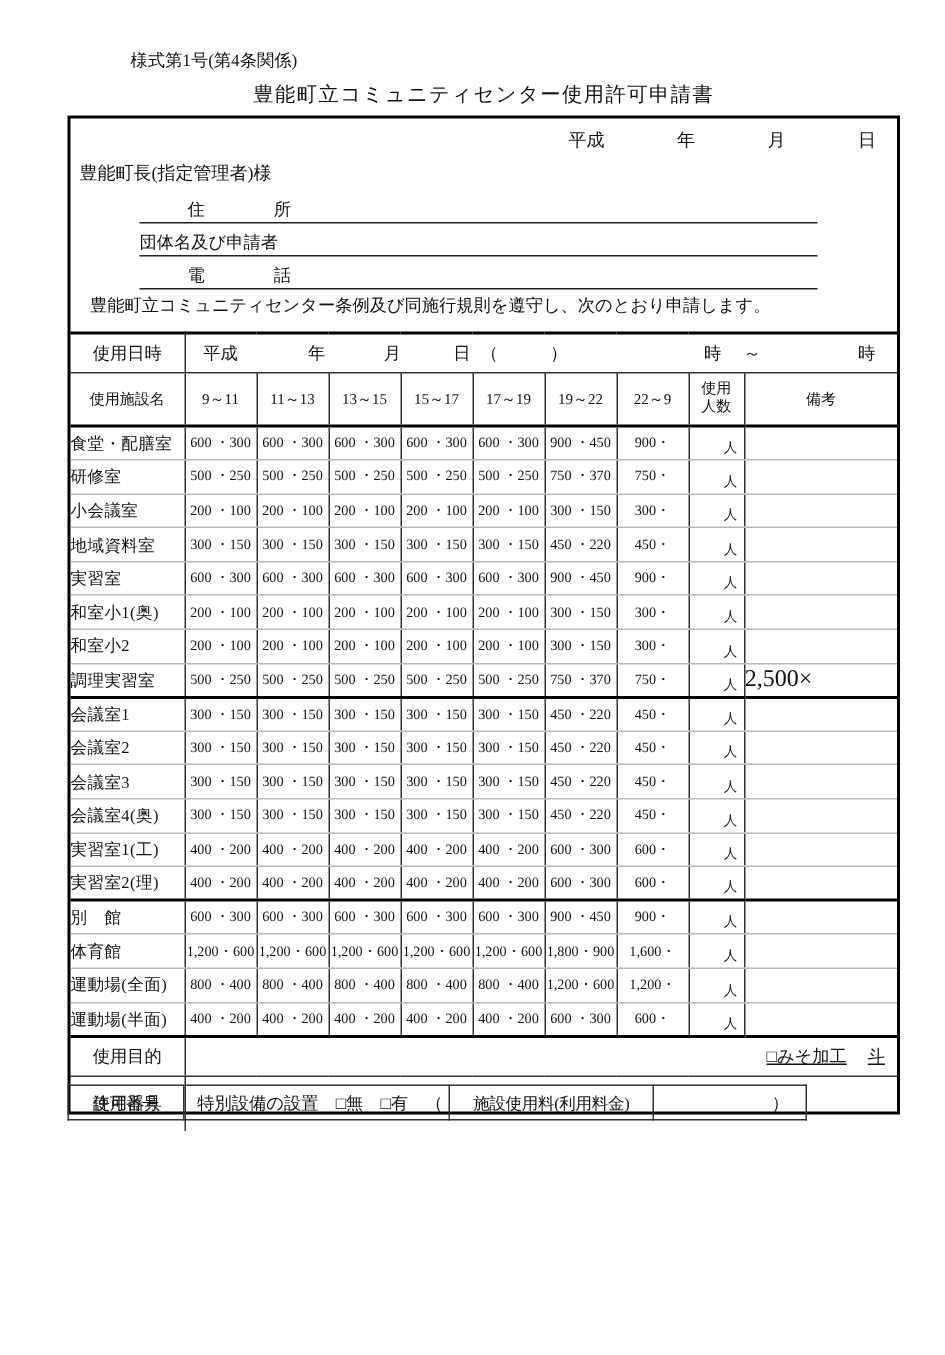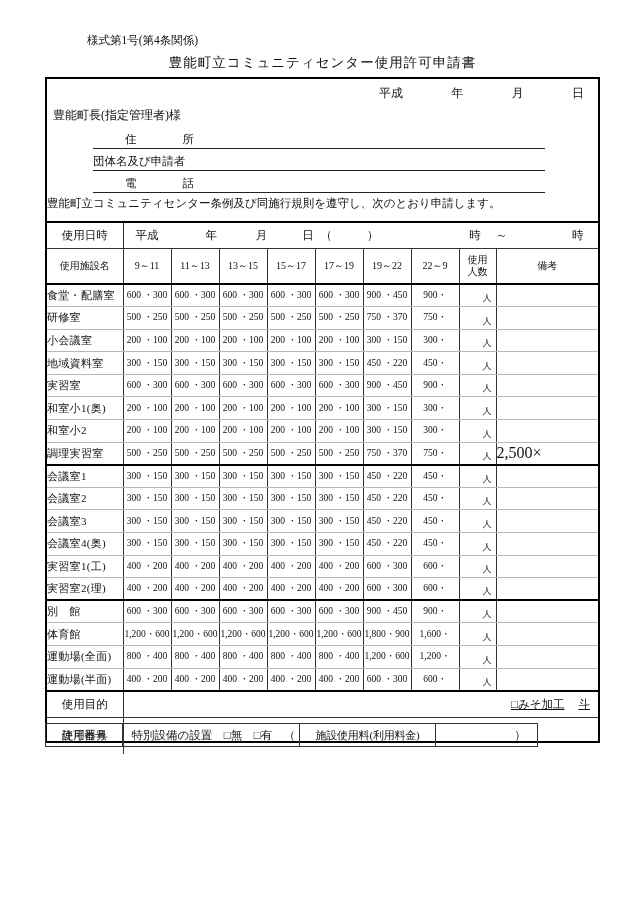--- a/index.html
+++ b/index.html
@@ -12,21 +12,21 @@
   .doc-title{position:absolute;left:45px;top:54px;width:555px;text-align:center;font-size:13.5px;letter-spacing:1px;}
   .main-box{
     position:absolute;left:45px;top:77px;width:555px;height:666px;
     border:2px solid #000;box-sizing:border-box;background:#fff;
   }
   
   .date-line{margin-top:6px;padding-left:332px;padding-right:14px;display:flex;justify-content:space-between;font-size:12px;height:18px;}
   .addressee{margin-top:4px;padding-left:6px;font-size:12px;height:20px;}
   .field-line{margin-left:46px;width:452px;border-bottom:1px solid #222;height:22px;font-size:11.5px;display:flex;align-items:flex-end;padding-bottom:1px;box-sizing:border-box;}
   .field-line.indent .field-label{padding-left:32px;}
-  .declaration{margin-top:3px;font-size:11.5px;height:19px;}
+  .declaration{margin-top:3px;padding-left:13px;font-size:11.5px;height:19px;}
   
   table{border-collapse:collapse;table-layout:fixed;}
   .fee-table{width:100%;margin-top:6px;border-top:2px solid #000;}
   .fee-table td,.fee-table th{padding:0;font-weight:normal;overflow:hidden;}
   .row-datetime td{height:25px;border-bottom:1px solid #333;font-size:11.5px;}
   .dt-label{text-align:center;font-size:11.5px;}
   .dt-content{text-align:left;}
   .dt-content span{display:inline-block;}
   .dt-m0{margin-left:12px;} .dt-m1{margin-left:44px;} .dt-m2{margin-left:36px;}
   .dt-m3{margin-left:32px;} .dt-m4{margin-left:4px;}  .dt-m5{margin-left:32px;}

